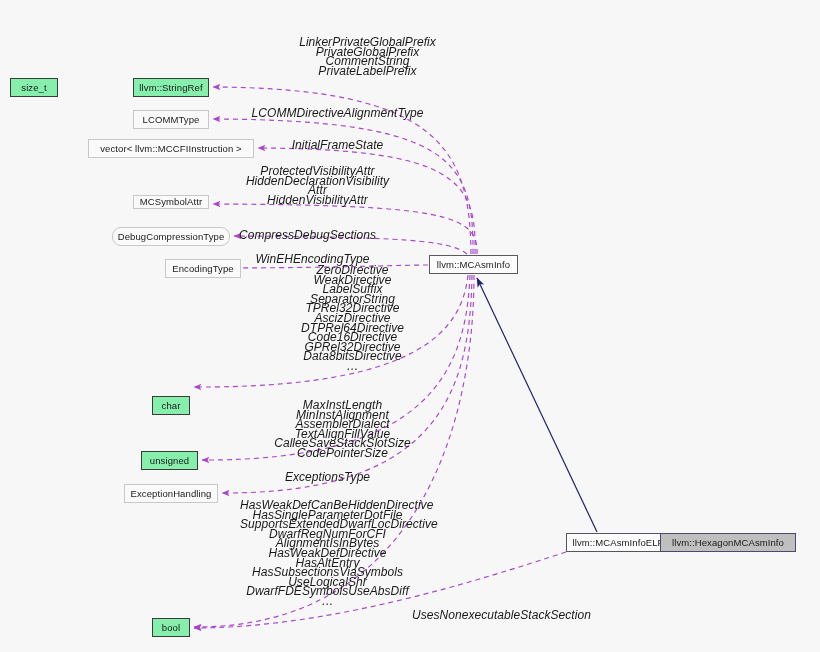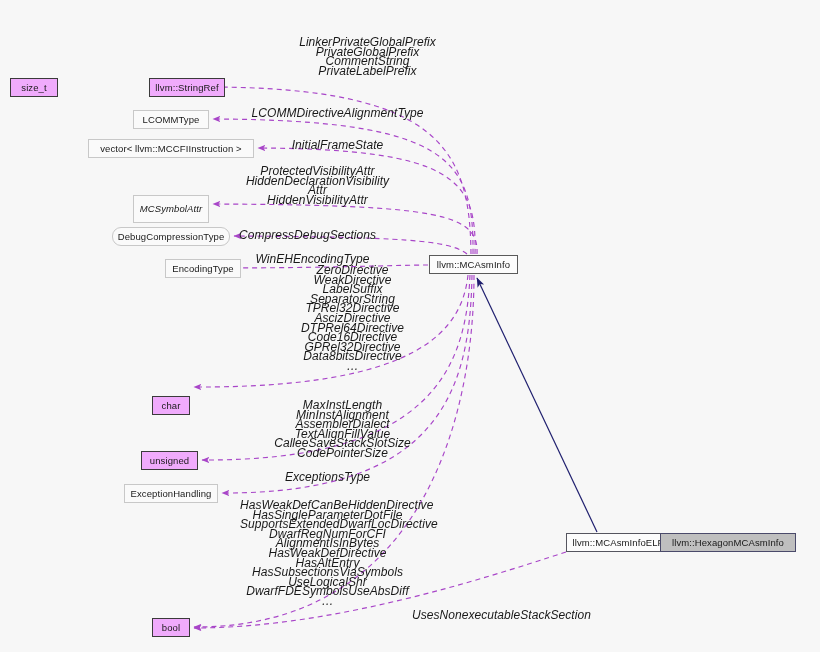--- a/index.html
+++ b/index.html
@@ -31,21 +31,21 @@
     background: #fafafa;
     border: 1px solid #c8c8c8;
     color: #191919;
     font-size: 9.5px;
     line-height: 1;
     white-space: nowrap;
     letter-spacing: 0.1px;
   }
   .node-box.builtin {
     border: 1.6px solid #3b3b3b;
-    background: #f0abfc;
+    background: #86efac;
   }
   .node-box.related {
     border: 1.4px solid #5a5a5a;
     background: #fcfcfc;
   }
   .node-box.focus {
     border: 1.4px solid #4a4a6a;
     background: #bfbfbf;
   }
   .node-box.solid-outline {
@@ -91,24 +91,24 @@
         <path d="M 566,552 C 480,580 330,628 194,628" fill="none" stroke="#a845c8" stroke-width="1.15" stroke-dasharray="5,4" marker-end="url(#arrow-usage)"></path>
       </g>
     <g id="inherit-edge-group">
         <path d="M 597,532 L 477,278" fill="none" stroke="#1f1f6e" stroke-width="1.2" marker-end="url(#arrow-inherit)"></path>
         <path d="M 694,543 L 673,543" fill="none" stroke="#1f1f6e" stroke-width="1.2" marker-end="url(#arrow-inherit)"></path>
       </g>
   </svg>
 
   <div id="node-layer">
       <div class="node-box builtin" style="left: 10px; top: 78px; width: 48px; height: 19px;">size_t</div>
-      <div class="node-box builtin" style="left: 133px; top: 78px; width: 76px; height: 19px; margin-left: 16px;">llvm::StringRef</div>
+      <div class="node-box builtin" style="left: 133px; top: 78px; width: 76px; height: 19px;">llvm::StringRef</div>
       <div class="node-box" style="left: 133px; top: 110px; width: 76px; height: 19px;">LCOMMType</div>
       <div class="node-box" style="left: 88px; top: 139px; width: 166px; height: 19px;">vector&lt; llvm::MCCFIInstruction &gt;</div>
-      <div class="node-box" style="left: 133px; top: 195px; width: 76px; height: 28px; font-style: italic;">MCSymbolAttr</div>
+      <div class="node-box" style="left: 133px; top: 195px; width: 76px; height: 14px;">MCSymbolAttr</div>
       <div class="node-box" style="left: 112px; top: 227px; width: 118px; height: 19px; border-radius: 9px;">DebugCompressionType</div>
       <div class="node-box" style="left: 133px; top: 259px; width: 76px; height: 19px; margin-left: 32px;">EncodingType</div>
       <div class="node-box builtin" style="left: 152px; top: 396px; width: 38px; height: 19px;">char</div>
       <div class="node-box builtin" style="left: 141px; top: 451px; width: 57px; height: 19px;">unsigned</div>
       <div class="node-box" style="left: 124px; top: 484px; width: 94px; height: 19px;">ExceptionHandling</div>
       <div class="node-box builtin" style="left: 152px; top: 618px; width: 38px; height: 19px;">bool</div>
       <div class="node-box related" style="left: 429px; top: 255px; width: 89px; height: 19px;">llvm::MCAsmInfo</div>
       <div class="node-box solid-outline" style="left: 566px; top: 533px; width: 104px; height: 19px;">llvm::MCAsmInfoELF</div>
       <div class="node-box focus" style="left: 660px; top: 533px; width: 136px; height: 19px;">llvm::HexagonMCAsmInfo</div>
     </div>

